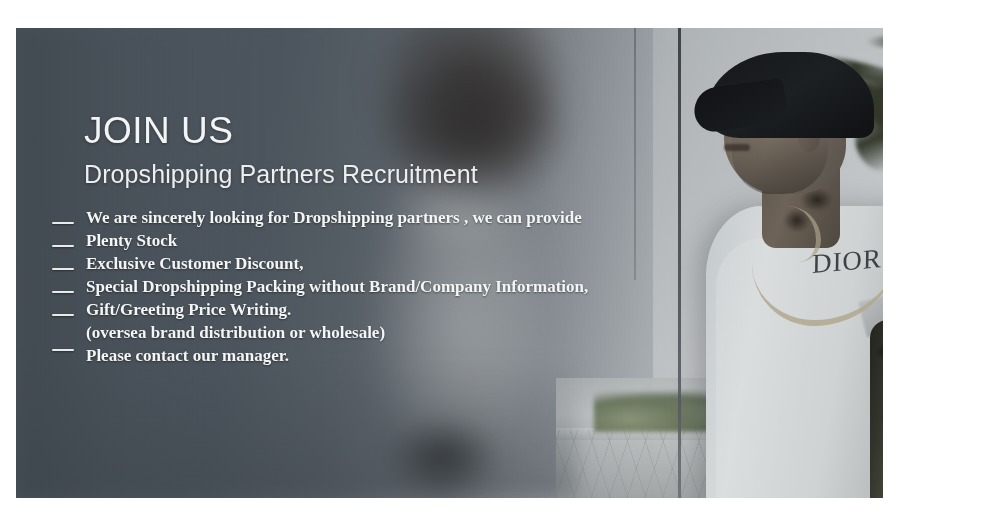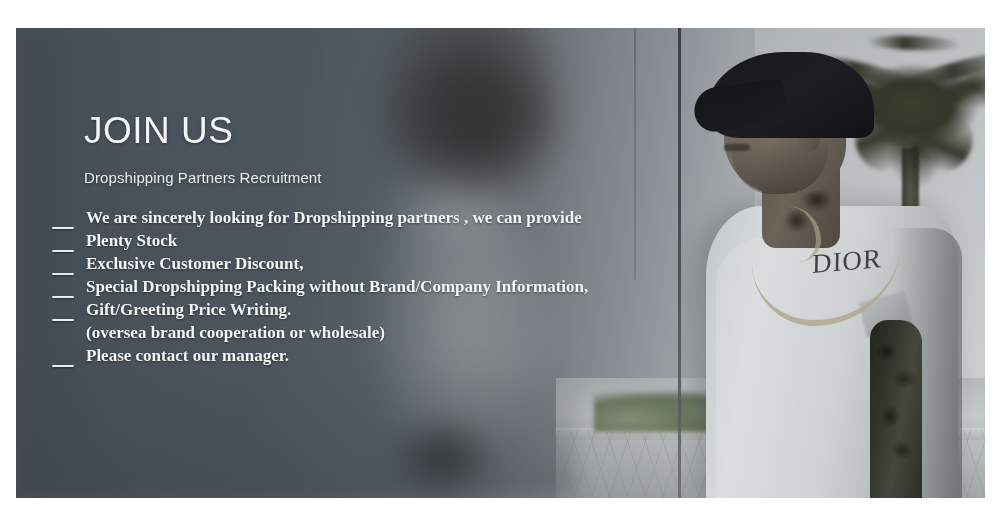--- a/index.html
+++ b/index.html
@@ -8,21 +8,21 @@
     width:1001px;height:530px;
     background:#ffffff;
     font-family:"Liberation Sans", sans-serif;
     overflow:hidden;
   }
 
   
   .banner{
     position:absolute;
     left:16px; top:28px;
-    width:969px; height:470px;
+    width:867px; height:470px;
     overflow:hidden;
     background:#5a636c;
   }
 
   
   .ph{position:absolute;pointer-events:none;}
 
   
   .sky{
     left:0;top:0;width:100%;height:100%;
@@ -253,36 +253,36 @@
     position:absolute;left:0;top:0;width:100%;height:100%;
     z-index:20;
   }
   .title{
     position:absolute;left:68px;top:84px;
     font-size:37px;font-weight:400;letter-spacing:.5px;
     color:#f2f4f5;line-height:1;
     text-shadow:0 1px 3px rgba(0,0,0,.35);
   }
   .subtitle{
-    position:absolute;left:68px;top:142px;
-    font-size:15px;font-weight:400;letter-spacing:.1px;
+    position:absolute;left:68px;top:134px;
+    font-size:25px;font-weight:400;letter-spacing:.1px;
     color:#eceeef;line-height:1;
     text-shadow:0 1px 3px rgba(0,0,0,.35);
   }
   .bullets{
     position:absolute;left:36px;top:178px;
     width:680px;
     font-family:"Liberation Serif", serif;
     font-weight:700;
     font-size:17px;
     line-height:23px;
     color:#f4f5f5;
     text-shadow:0 1px 2px rgba(0,0,0,.45);
   }
-  .row{display:flex;align-items:flex-end;}
+  .row{display:flex;align-items:center;}
   .dash{
     flex:0 0 auto;width:22px;height:2px;background:#e9ebeb;
     margin:11px 12px 0 0;border-radius:1px;
     box-shadow:0 1px 2px rgba(0,0,0,.4);
   }
   .txt{flex:1 1 auto;}
   .txt .sub{display:block;}
 </style>
 </head>
 <body>
@@ -370,20 +370,20 @@
       </div>
 
       <div class="row">
         <span class="dash"></span>
         <span class="txt">Gift/Greeting Price Writing.</span>
       </div>
 
       <div class="row">
         <span class="dash"></span>
         <span class="txt">
-          <span class="sub">(oversea brand cooperation or wholesale)</span>
+          <span class="sub">(oversea brand distribution or wholesale)</span>
           <span class="sub">Please contact our manager.</span>
         </span>
       </div>
 
     </div>
   </div>
 </div>
 
 </body></html>

